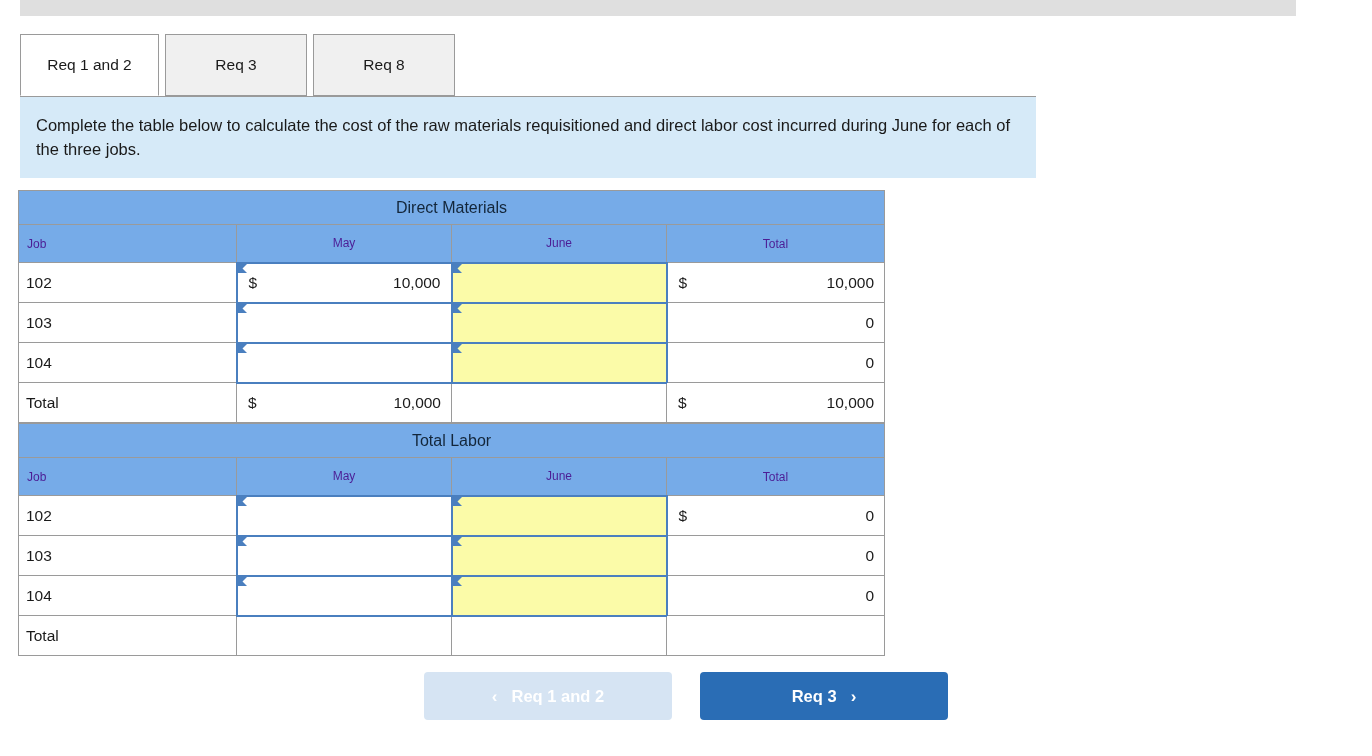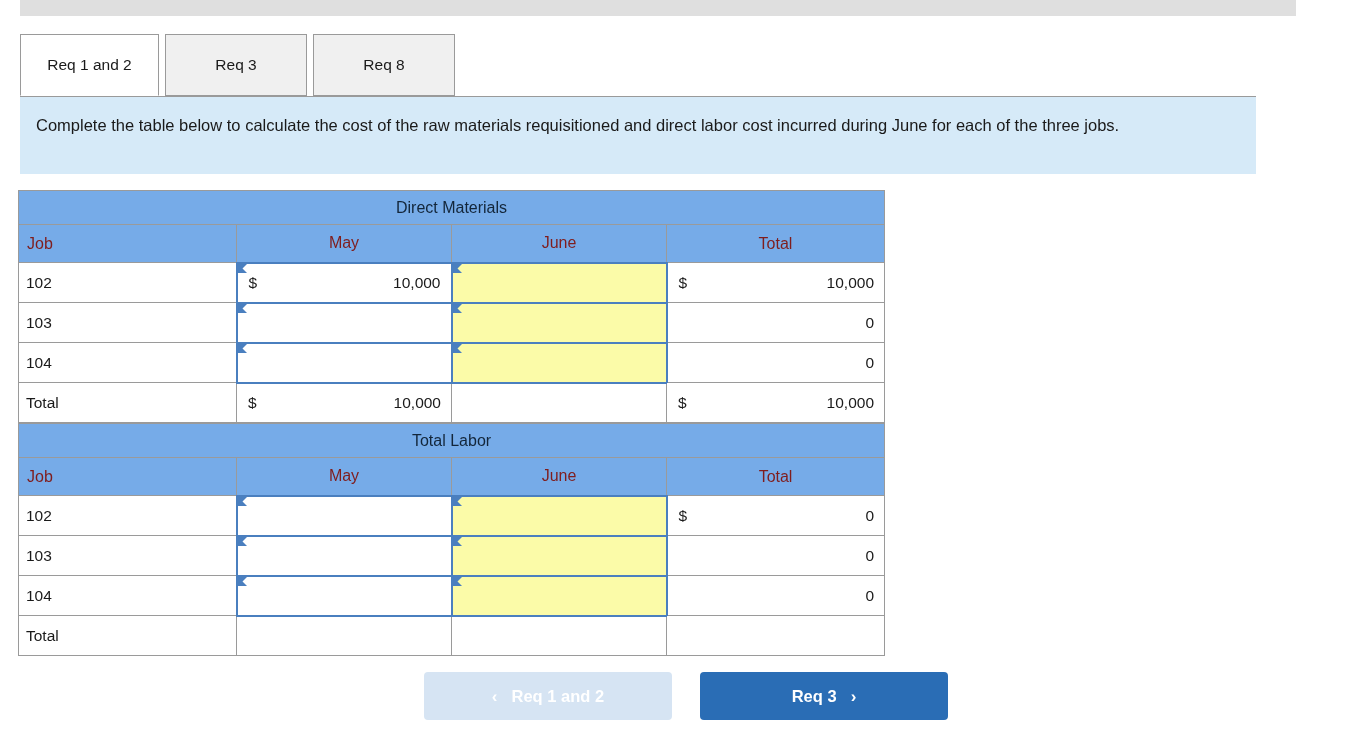--- a/index.html
+++ b/index.html
@@ -39,21 +39,21 @@
     border-bottom-color: #ffffff;
     position: relative; z-index: 3;
   }
   .tab.t0 { width: 139px; }
   .tab.t1 { width: 142px; }
   .tab.t2 { width: 142px; }
 
   
   .instruction {
     position: absolute; left: 20px; top: 96px;
-    width: 1236px; min-height: 78px;
+    width: 1016px; min-height: 78px;
     background: #d6eaf8;
     border-top: 1px solid #9a9a9a;
     padding: 16px 18px 16px 16px;
     font-size: 16.5px; line-height: 1.48; color: #1a1a1a;
   }
 
   
   .tablewrap { position: absolute; left: 18px; top: 190px; width: 866px; }
 
   table.grid {
@@ -80,22 +80,22 @@
     background: #76abe8 !important;
     text-align: center;
     font-weight: bold;
     font-size: 16px;
     height: 34px !important;
     color: #13263a;
   }
   .col-head {
     background: #76abe8 !important;
     font-weight: bold;
-    font-size: 16px;
-    color: #7f1d1d;
+    font-size: 12px;
+    color: #4c1d95;
     height: 38px !important;
   }
   .col-head.ctr { text-align: center; margin-top: 21px; }
   .col-head.lft { text-align: left; padding-left: 8px; }
 
   
   .money { position: relative; padding: 0 !important; }
   .money .sym  { position: absolute; left: 11px;  top: 50%; transform: translateY(-50%); }
   .money .amt  { position: absolute; right: 10px; top: 50%; transform: translateY(-50%); }
 

